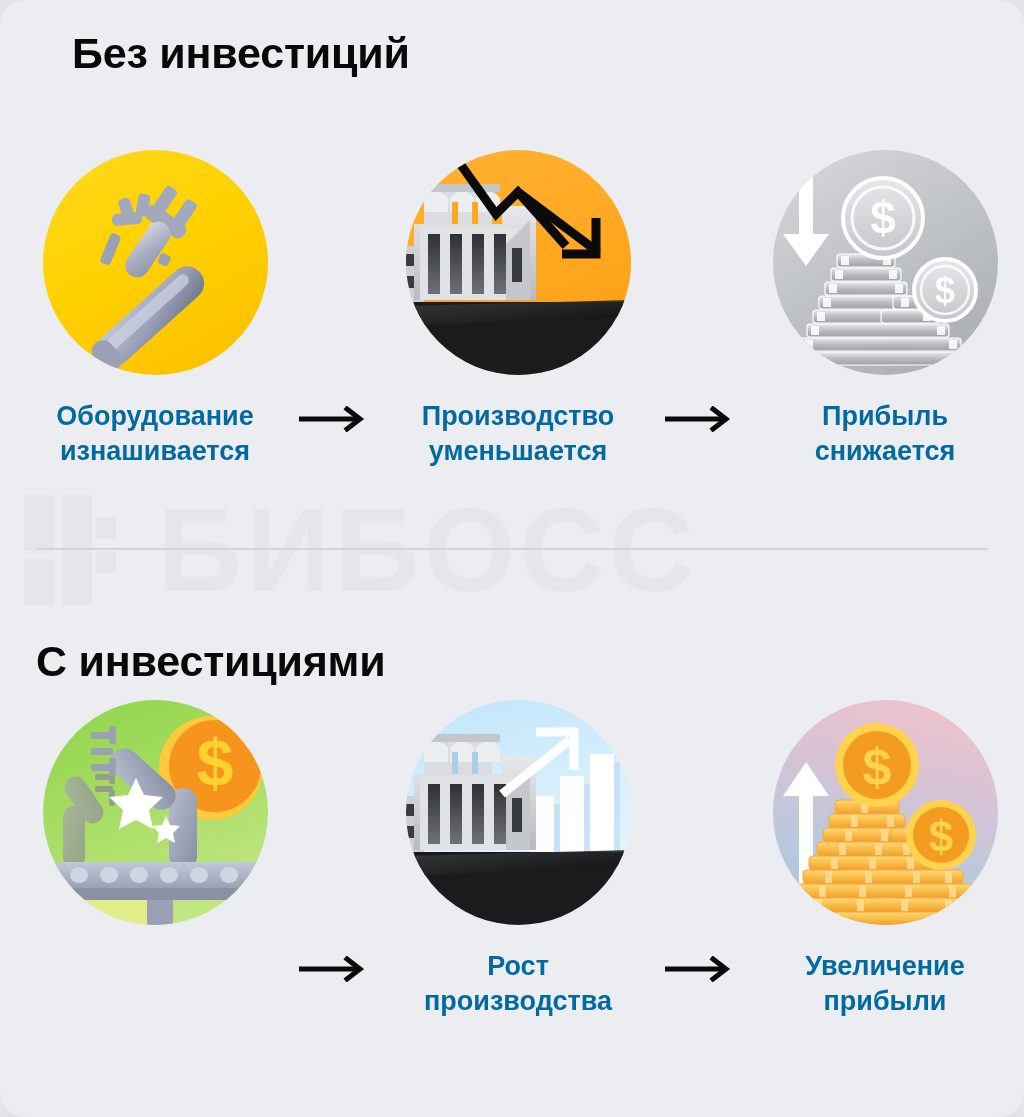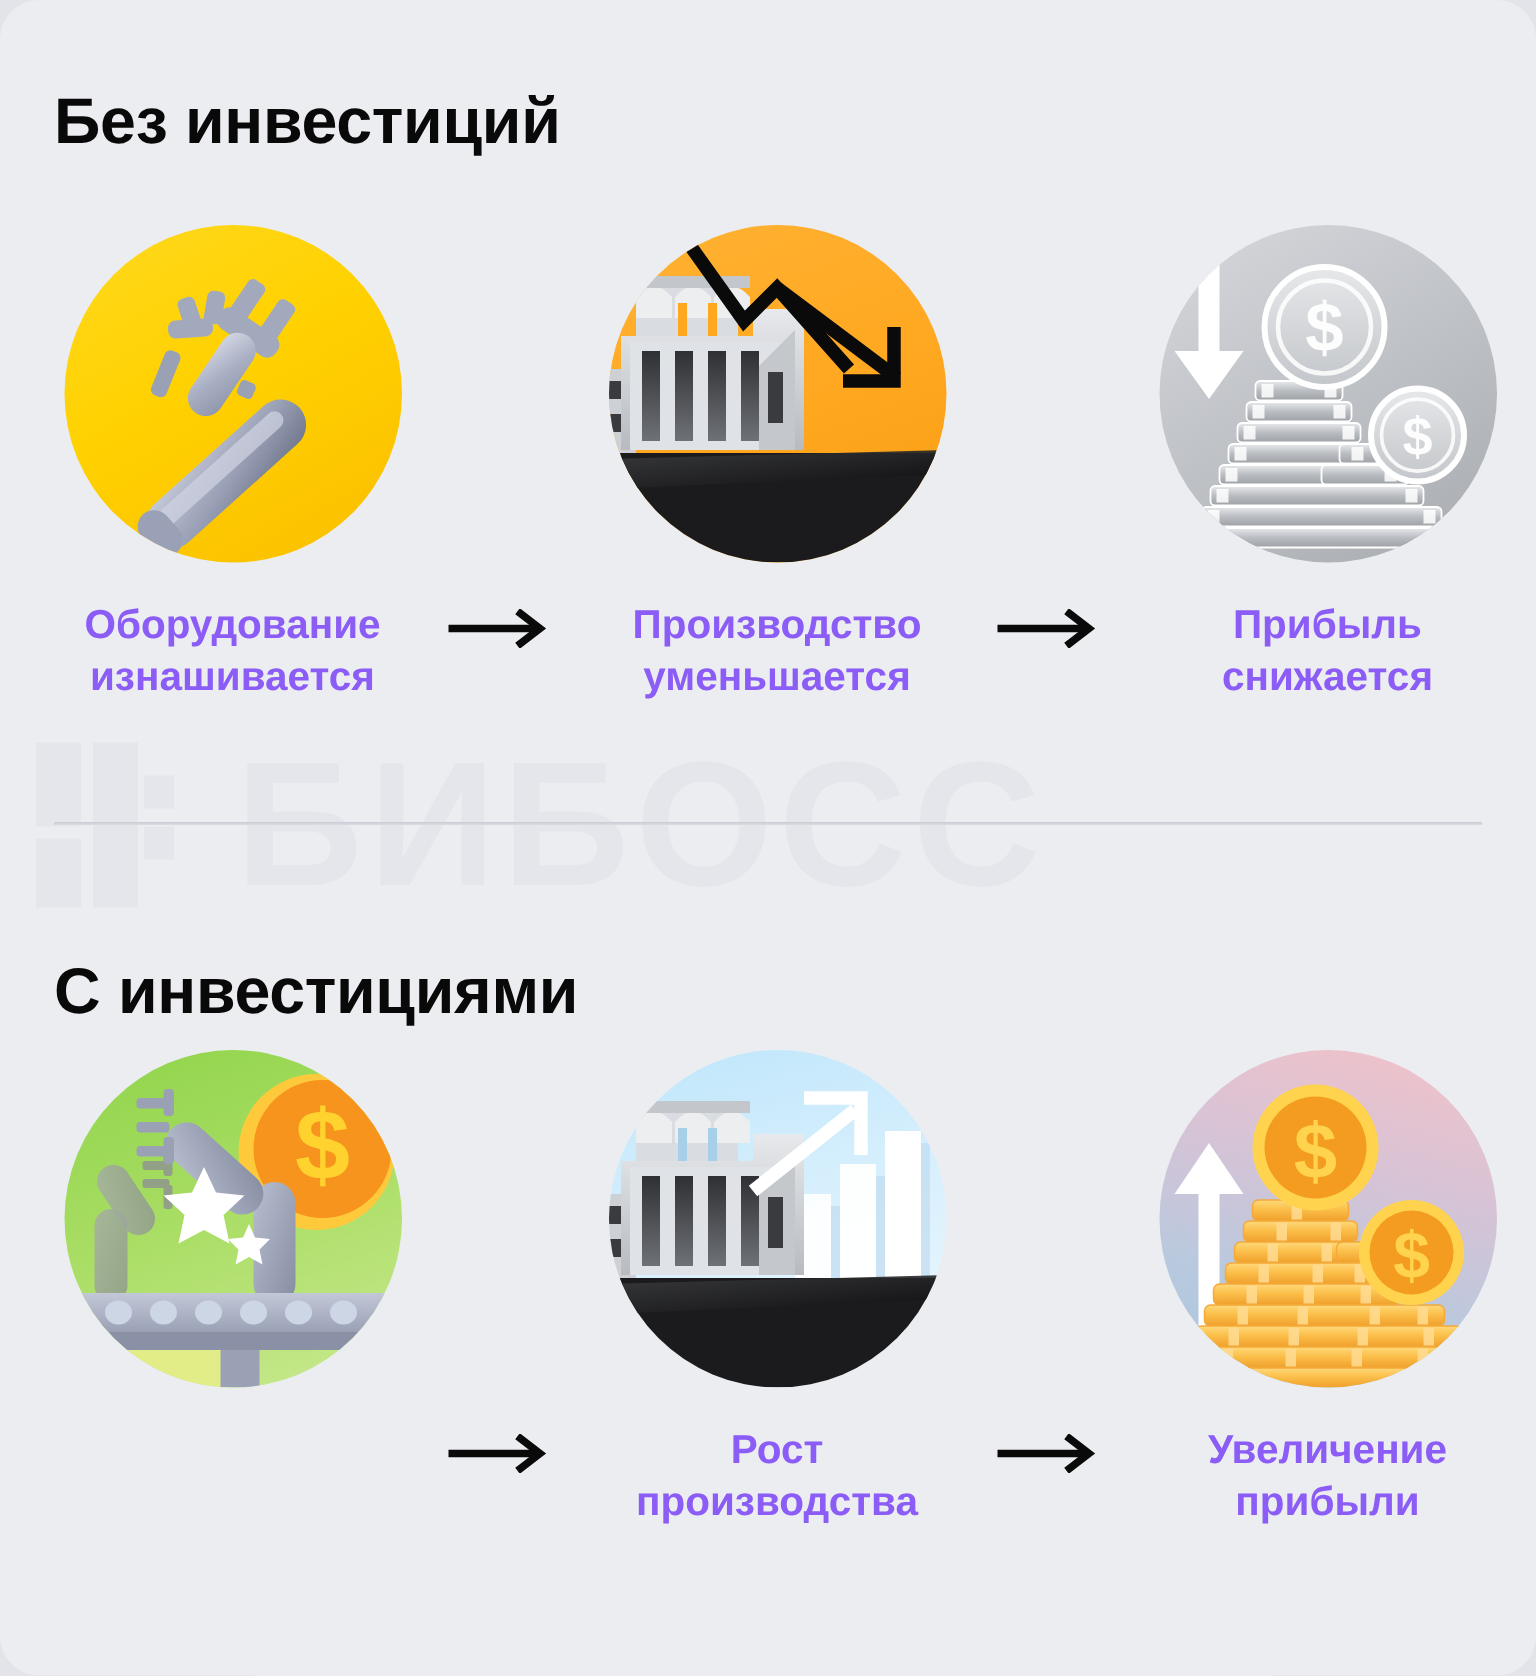--- a/index.html
+++ b/index.html
@@ -66,21 +66,21 @@
     position: absolute;
     left: 36px;
     font-size: 43px;
     font-weight: 700;
     color: #090909;
     letter-spacing: -0.2px;
     line-height: 1;
     z-index: 5;
     white-space: nowrap;
   }
-  #heading-no-invest { top: 60px; }
+  #heading-no-invest { top: 32px; margin-left: 36px; }
   #heading-with-invest { top: 640px; }
 
   
   .divider {
     position: absolute;
     left: 36px;
     top: 548px;
     width: 952px;
     height: 2px;
     background: linear-gradient(to bottom, #c9ccd2, #d9dce1);
@@ -113,21 +113,21 @@
     margin: 0 auto;
     border-radius: 50%;
     overflow: hidden;
   }
 
   .caption {
     margin-top: 24px;
     font-size: 27px;
     font-weight: 700;
     line-height: 1.28;
-    color: #8b5cf6;
+    color: #0369a1;
     white-space: pre-line;
   }
 
   
   .connector {
     position: absolute;
     top: 256px;
     width: 72px;
     height: 26px;
     z-index: 4;

